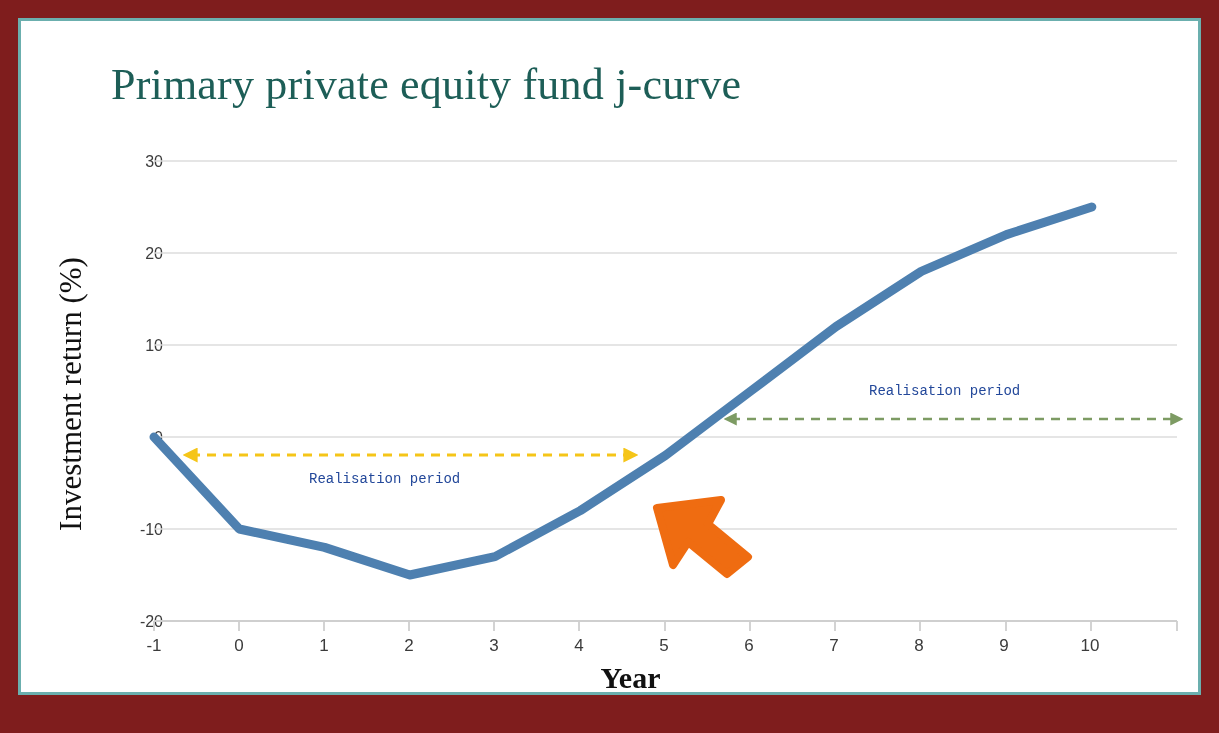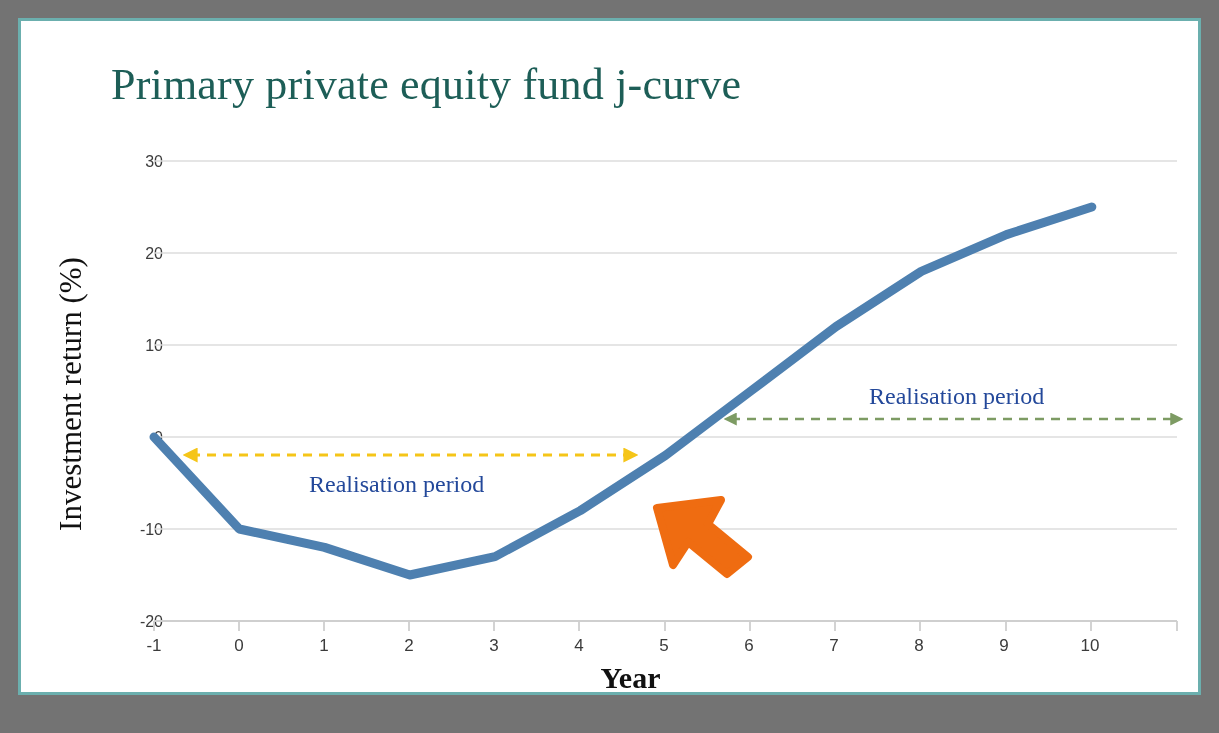--- a/index.html
+++ b/index.html
@@ -4,21 +4,21 @@
 <style>
   html, body {
     margin: 0;
     padding: 0;
     background: #ffffff;
   }
   #page {
     position: relative;
     width: 1219px;
     height: 733px;
-    background: #737373;
+    background: #7f1d1d;
     overflow: hidden;
     font-family: "Liberation Sans", sans-serif;
   }
   
   #card {
     position: absolute;
     left: 18px;
     top: 18px;
     width: 1183px;
     height: 677px;
@@ -82,22 +82,22 @@
   .tick-label-x {
     position: absolute;
     text-align: center;
     width: 40px;
     font-family: "Liberation Sans", sans-serif;
     font-size: 17px;
     color: #3b3b3b;
   }
   .annotation-label {
     position: absolute;
-    font-family: Liberation Serif, serif;
-    font-size: 24px;
+    font-family: Liberation Mono, monospace;
+    font-size: 14px;
     color: #23489a;
     white-space: nowrap;
   }
 </style>
 </head>
 <body>
 
 <div id="page">
   <div id="card">
 

